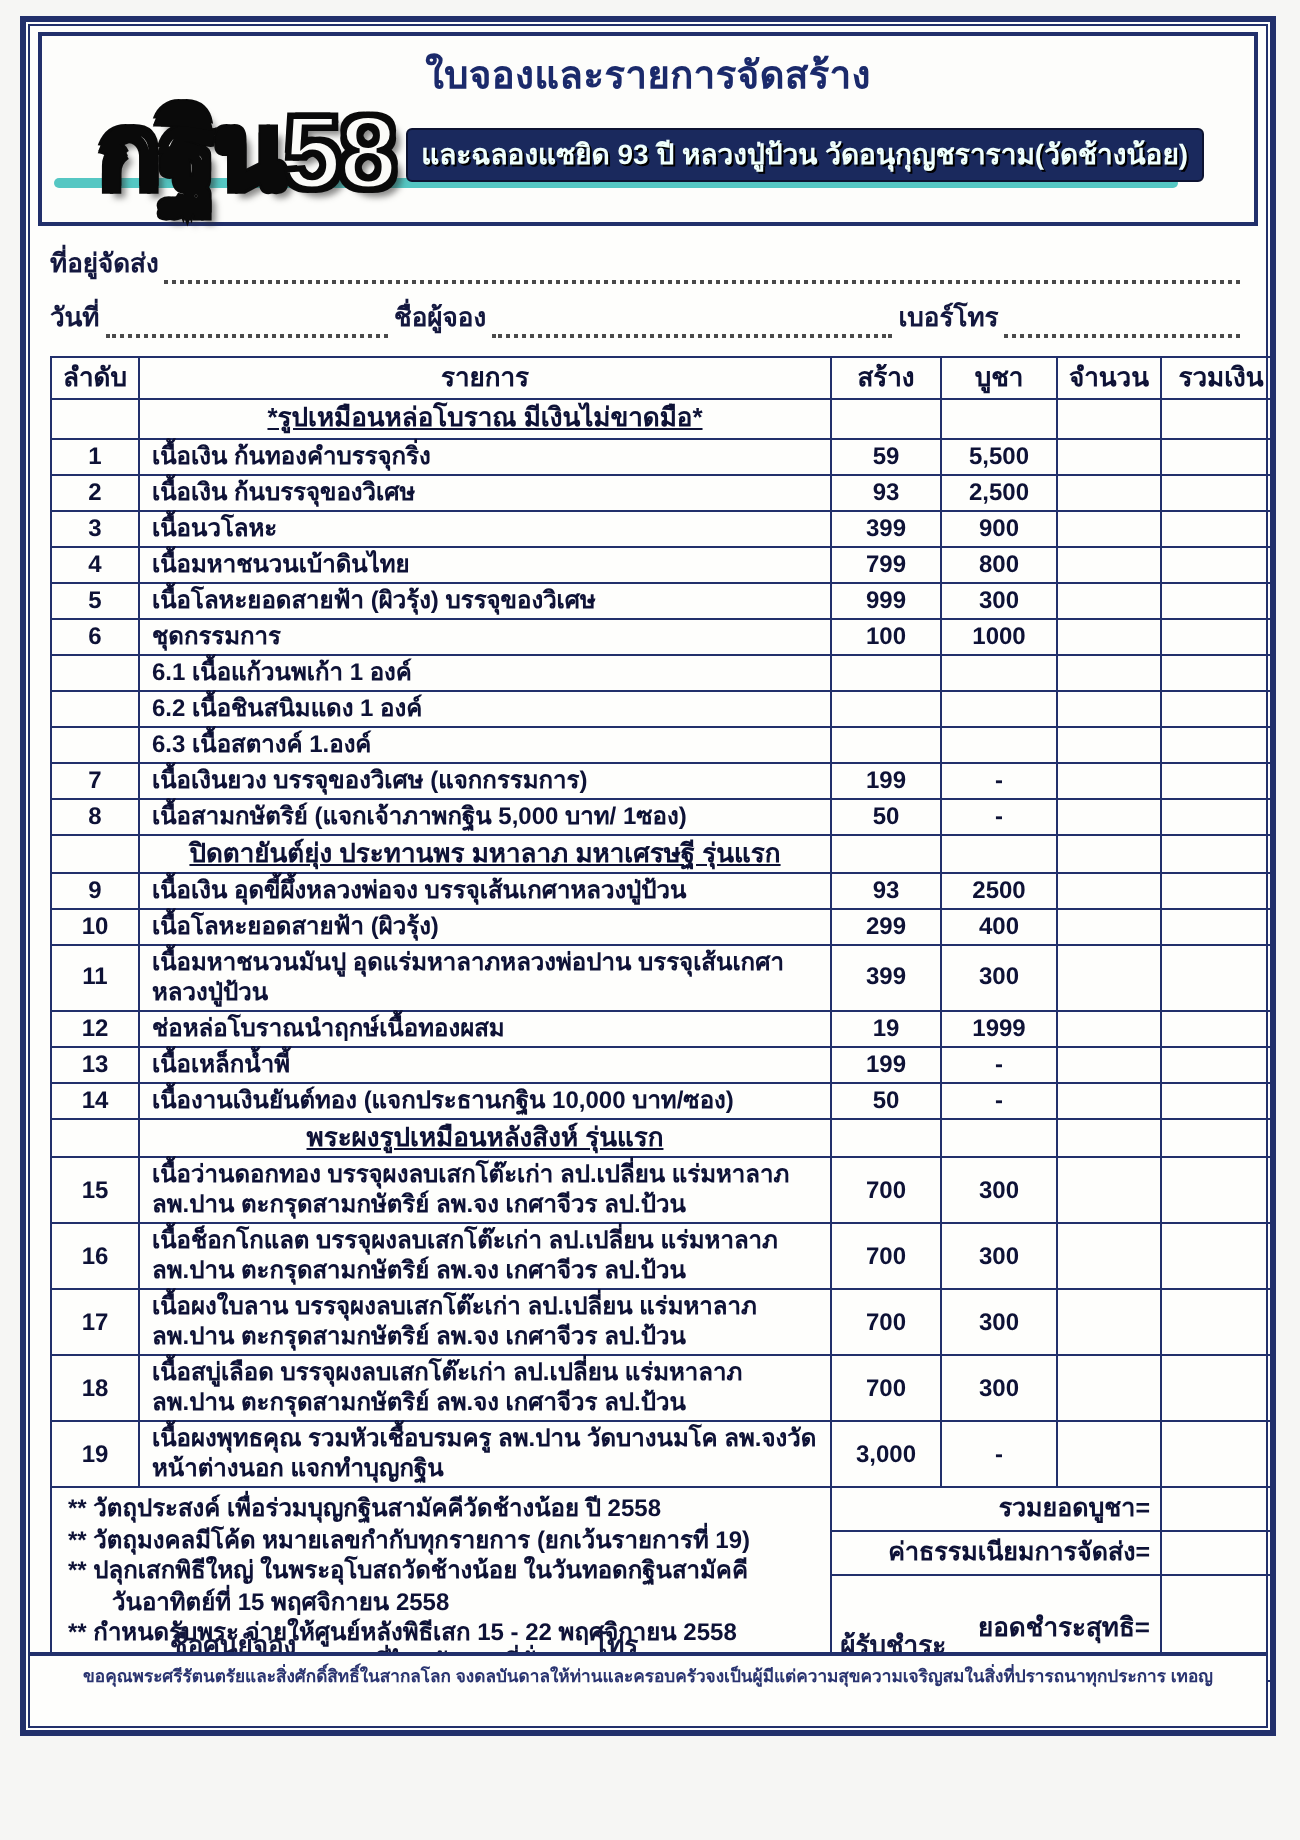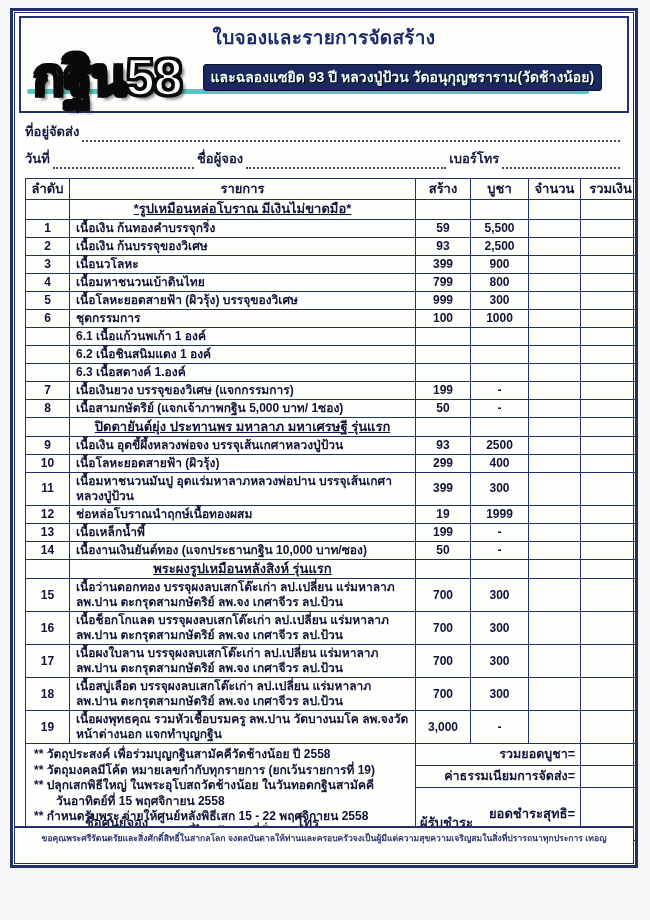--- a/index.html
+++ b/index.html
@@ -13,33 +13,33 @@
   .frame {
     position:absolute; left:10px; top:8px; width:628px; height:860px;
     border:3px solid #22306b; background:#fefefc; overflow:hidden;
   }
   .frame-inner-line {
     position:absolute; inset:1px; border:1px solid #22306b; pointer-events:none; z-index:5;
   }
   
   .header-box { margin:5px 6px 3px; border:2px solid #22306b; padding:4px 0 9px; position:relative; background:#fdfdfb; }
   .title { text-align:center; font-size:19px; font-weight:bold; color:#1b2a6b; letter-spacing:.3px; }
-  .logo-row { position:relative; display:flex; align-items:center; margin-top:1px; padding-left:12px; }
+  .logo-row { position:relative; display:flex; align-items:center; margin-top:1px; padding-left:28px; }
   .teal-bar { position:absolute; left:6px; right:38px; top:36px; height:5px; background:#55c7c3; border-radius:3px; }
   .logo-text {
     position:relative; z-index:2; font-size:52px; font-weight:bold; line-height:.95;
     color:#fbfbf8; -webkit-text-stroke:2.5px #0a0a0a;
     text-shadow:2px 2px 0 #0a0a0a,-2px -2px 0 #0a0a0a,2px -2px 0 #0a0a0a,-2px 2px 0 #0a0a0a,4px 4px 3px rgba(40,40,40,.55);
     letter-spacing:-1px; flex:0 0 auto;
   }
   .strips { position:relative; z-index:2; display:flex; flex-direction:column; gap:3px; margin-left:5px; align-items:flex-start; }
   .strip {
     background:#1a295d; color:#effffc; font-weight:bold; font-size:14px;
     padding:1px 7px 2px; border-radius:3px; white-space:nowrap;
-    text-shadow:1px 1px 0 #000; border:1px solid #0d1331;margin-left:16px;
+    text-shadow:1px 1px 0 #000; border:1px solid #0d1331;
   }
   
   .fields { padding:5px 12px 2px; font-weight:bold; font-size:13px; color:#14183f; }
   .frow { display:flex; align-items:flex-end; margin-bottom:6px; }
   .frow span { white-space:nowrap; }
   .dots { border-bottom:2px dotted #4a4a4a; height:13px; margin:0 3px; }
   .d1 { flex:1.2; } .d2 { flex:1.7; } .d3 { flex:1; } .dfull { flex:1; }
   
   table { width:616px; margin:1px 12px 0; border-collapse:collapse; table-layout:fixed; }
   col.c-no{width:44px;} col.c-made{width:55px;} col.c-price{width:58px;} col.c-qty{width:52px;} col.c-sum{width:60px;}

